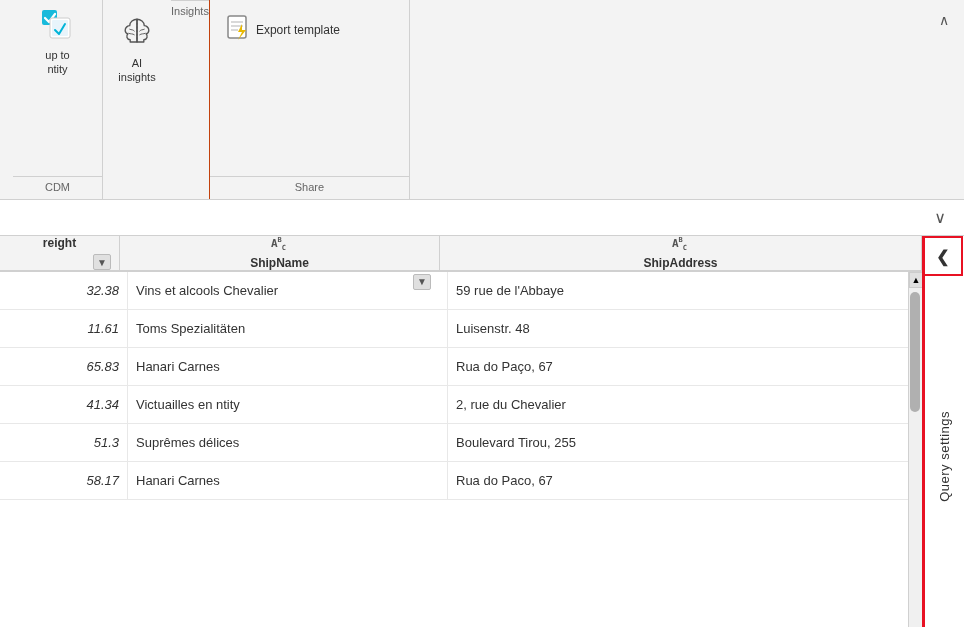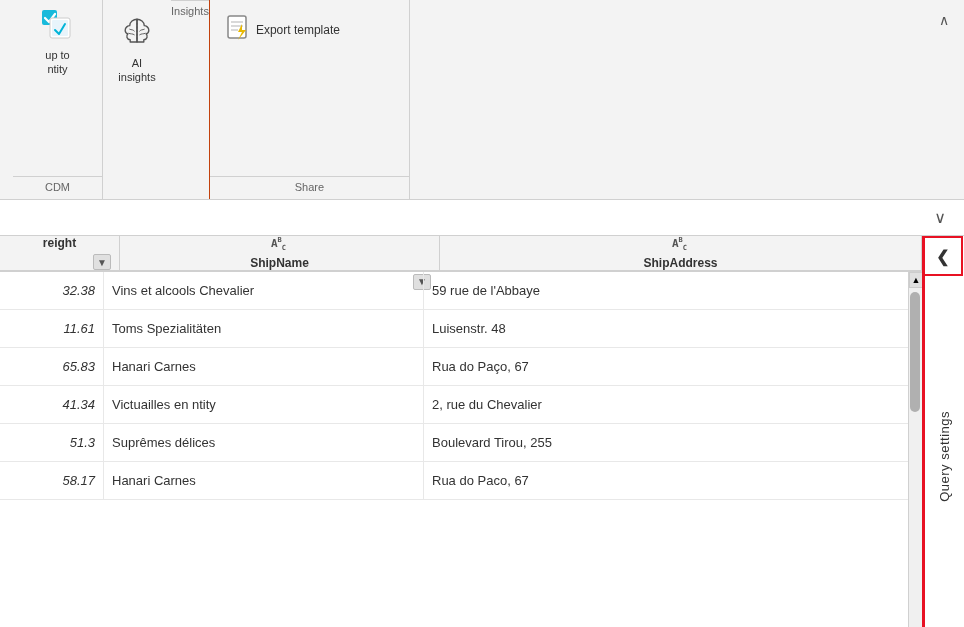--- a/index.html
+++ b/index.html
@@ -235,21 +235,21 @@
       display: flex;
       align-items: center;
       padding: 0 8px;
       font-size: 13px;
       color: #333;
       border-right: 1px solid #e8e8e8;
       overflow: hidden;
       white-space: nowrap;
     }
     .cell-freight {
-      width: 104px;
+      width: 128px;
       justify-content: flex-end;
       font-style: italic;
     }
     .cell-shipname { width: 320px; }
     .cell-shipaddress { flex: 1; }
 
     
     .scrollbar-track {
       position: absolute;
       right: 0;

